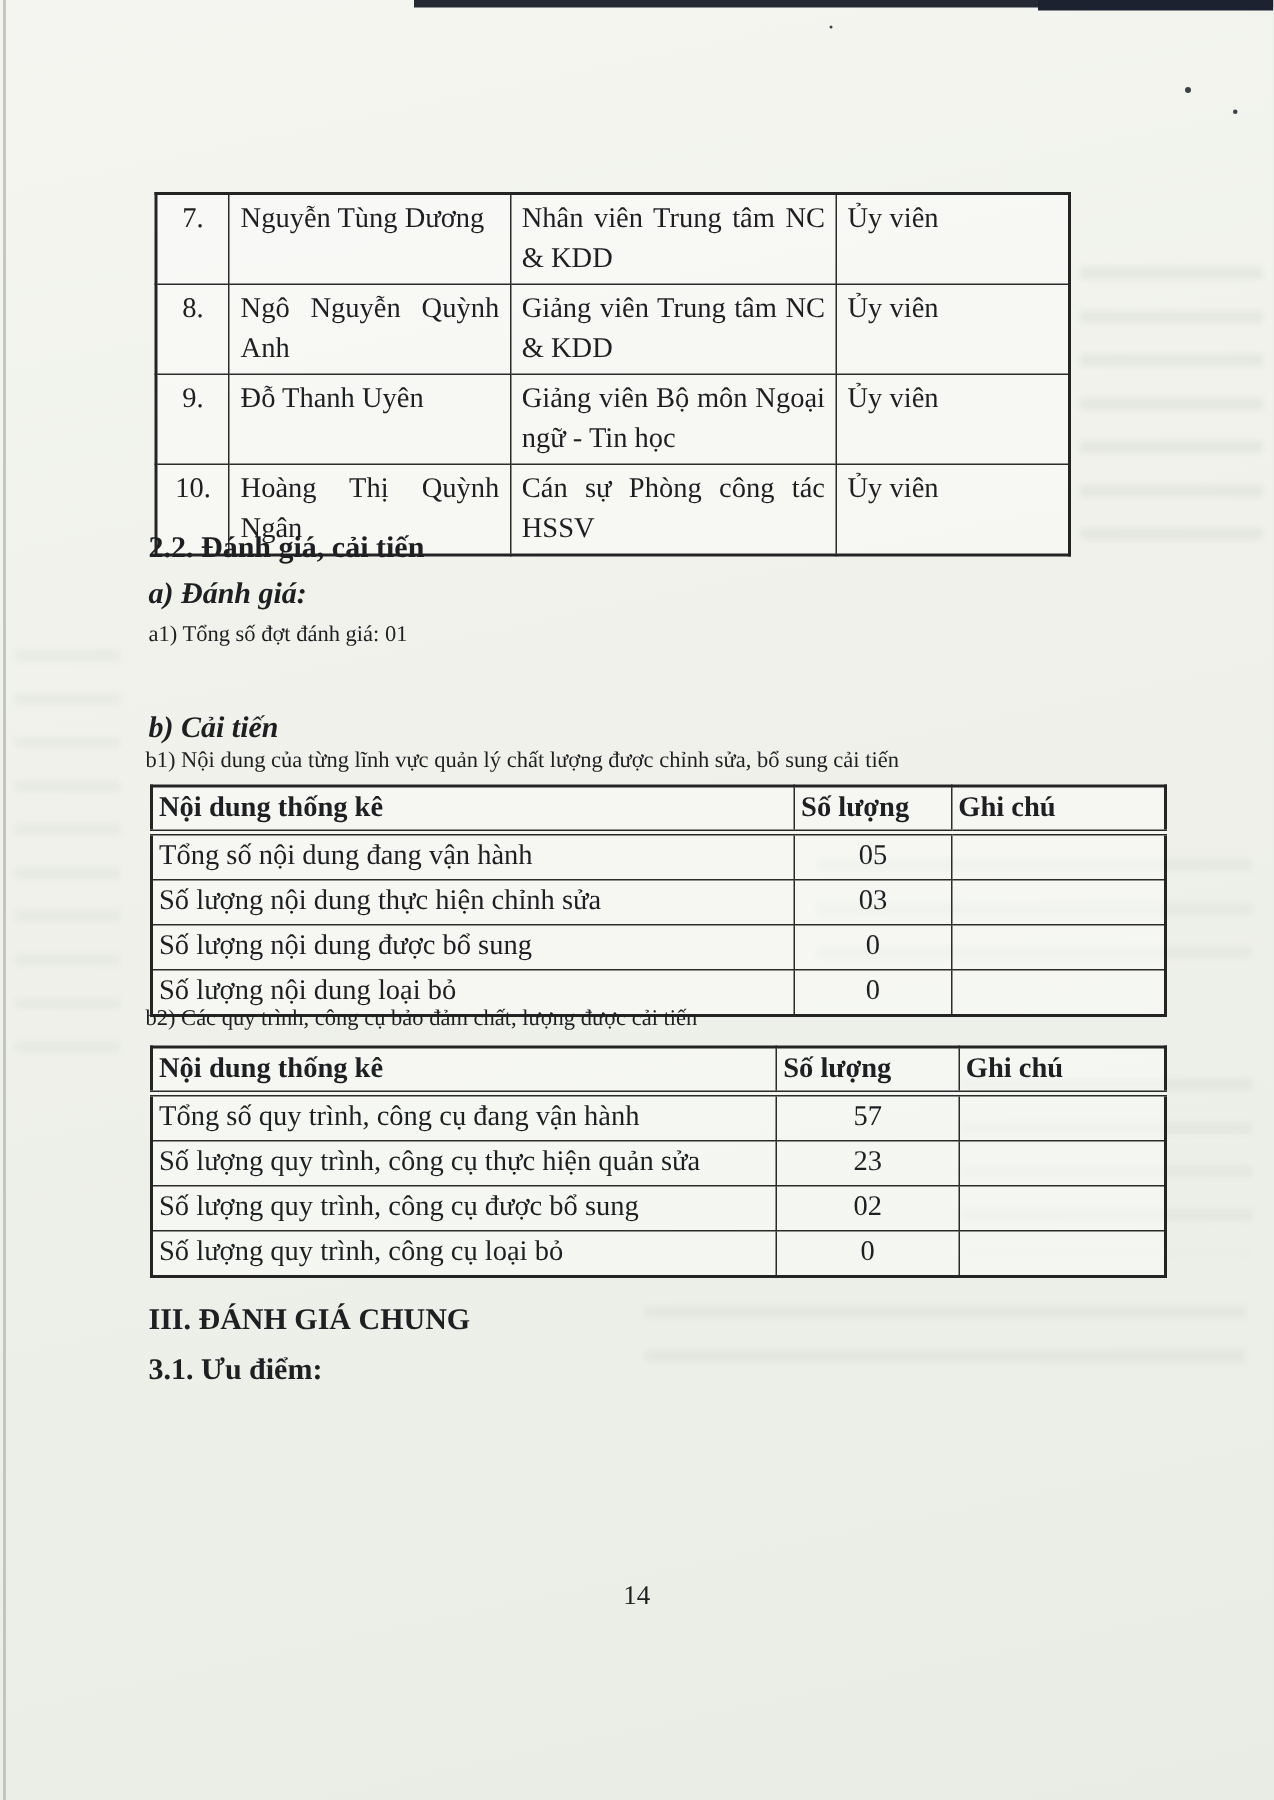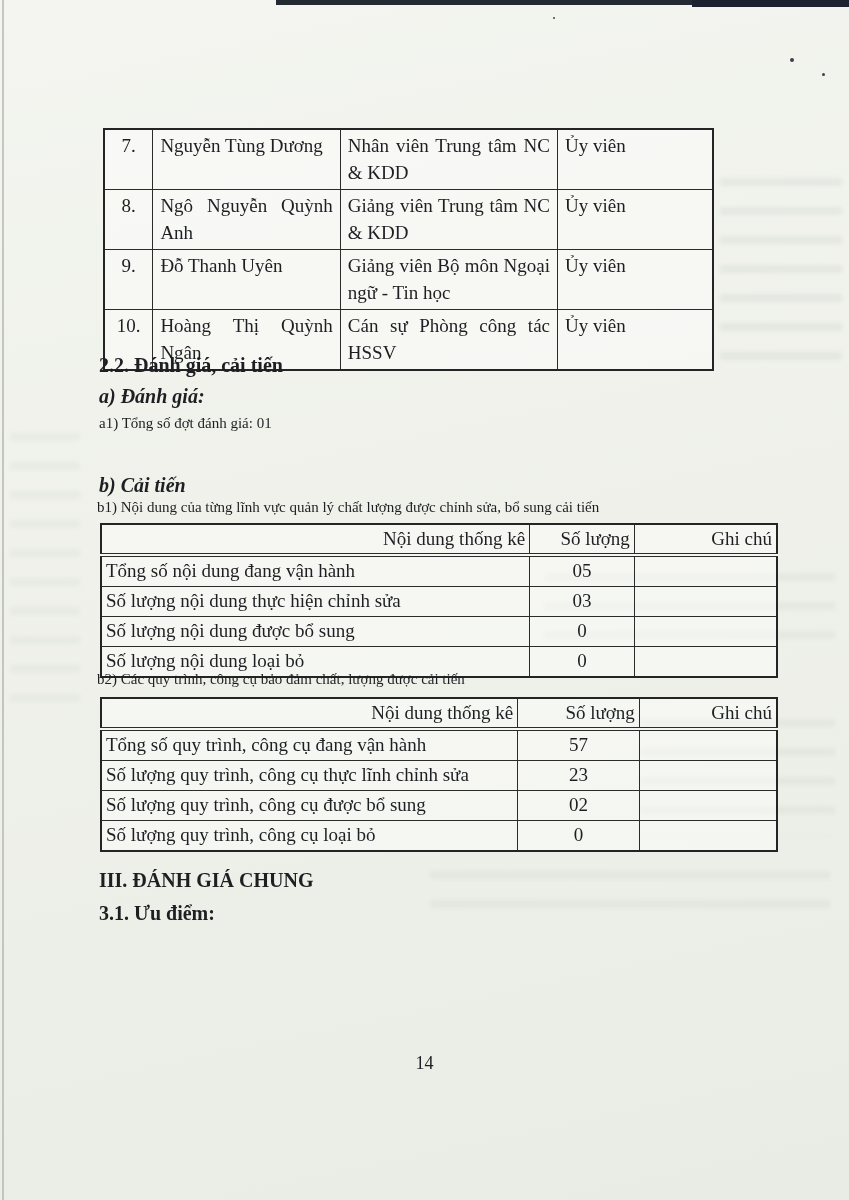--- a/index.html
+++ b/index.html
@@ -33,21 +33,21 @@
   td,th{border:1.5px solid #2b2b2b;vertical-align:top;}
   .members{position:absolute;left:103px;top:128px;width:611px;border:2px solid #242424;
     font-size:19px;line-height:27px;}
   .members td{padding:2px 7px 3px 7px;}
   .members td.no{text-align:center;padding-left:2px;padding-right:2px;}
   .members td.jc{text-align:justify;margin-left:24px;}
   .stats{position:absolute;left:100px;width:678px;border:2px solid #242424;
     font-size:19px;line-height:26px;}
   .stats.b1{top:523px;}
   .stats.b2{top:697px;}
-  .stats th{font-weight:normal;text-align:right;padding:1px 4px;height:26px;
+  .stats th{font-weight:bold;text-align:left;padding:1px 4px;height:26px;
     border-bottom:4px double #2b2b2b;margin-top:33px;}
   .stats td{padding:1px 4px;height:27px;}
   .stats td.val{text-align:center;}
   
   .line{position:absolute;left:99px;white-space:nowrap;}
   .bold{font-weight:bold;font-size:20px;}
   .bi{font-weight:bold;font-style:italic;font-size:20px;}
   .it{font-size:15px;}
   .h22{top:354px;}
   .ha{top:385px;}
@@ -168,21 +168,21 @@
       <th>Nội dung thống kê</th>
       <th>Số lượng</th>
       <th>Ghi chú</th>
     </tr>
     <tr>
       <td>Tổng số quy trình, công cụ đang vận hành</td>
       <td class="val">57</td>
       <td></td>
     </tr>
     <tr>
-      <td>Số lượng quy trình, công cụ thực lĩnh chỉnh sửa</td>
+      <td>Số lượng quy trình, công cụ thực hiện quản sửa</td>
       <td class="val">23</td>
       <td></td>
     </tr>
     <tr>
       <td>Số lượng quy trình, công cụ được bổ sung</td>
       <td class="val">02</td>
       <td></td>
     </tr>
     <tr>
       <td>Số lượng quy trình, công cụ loại bỏ</td>

